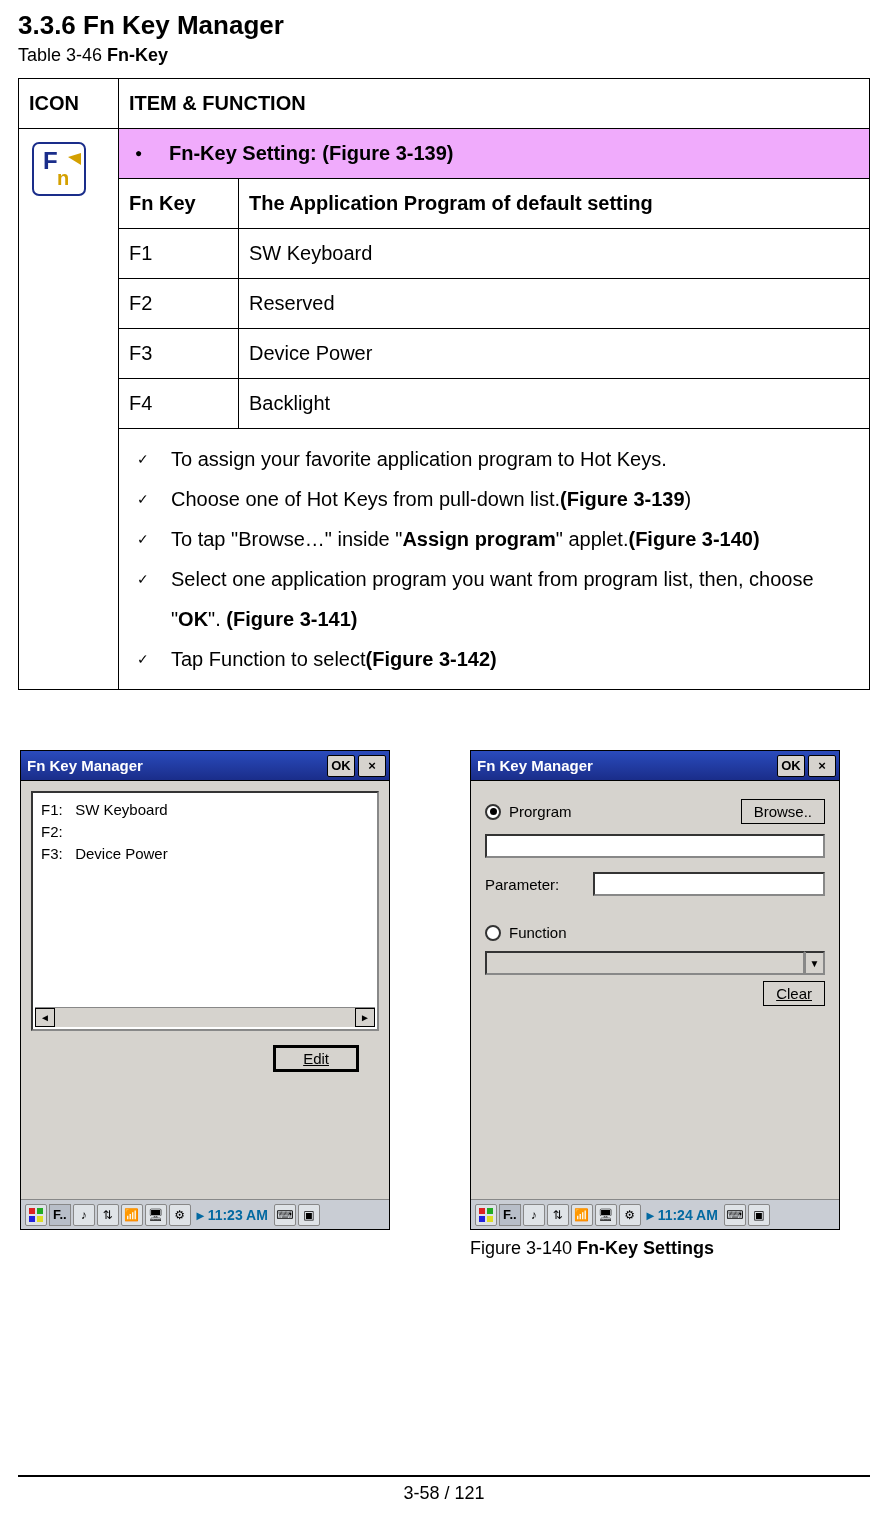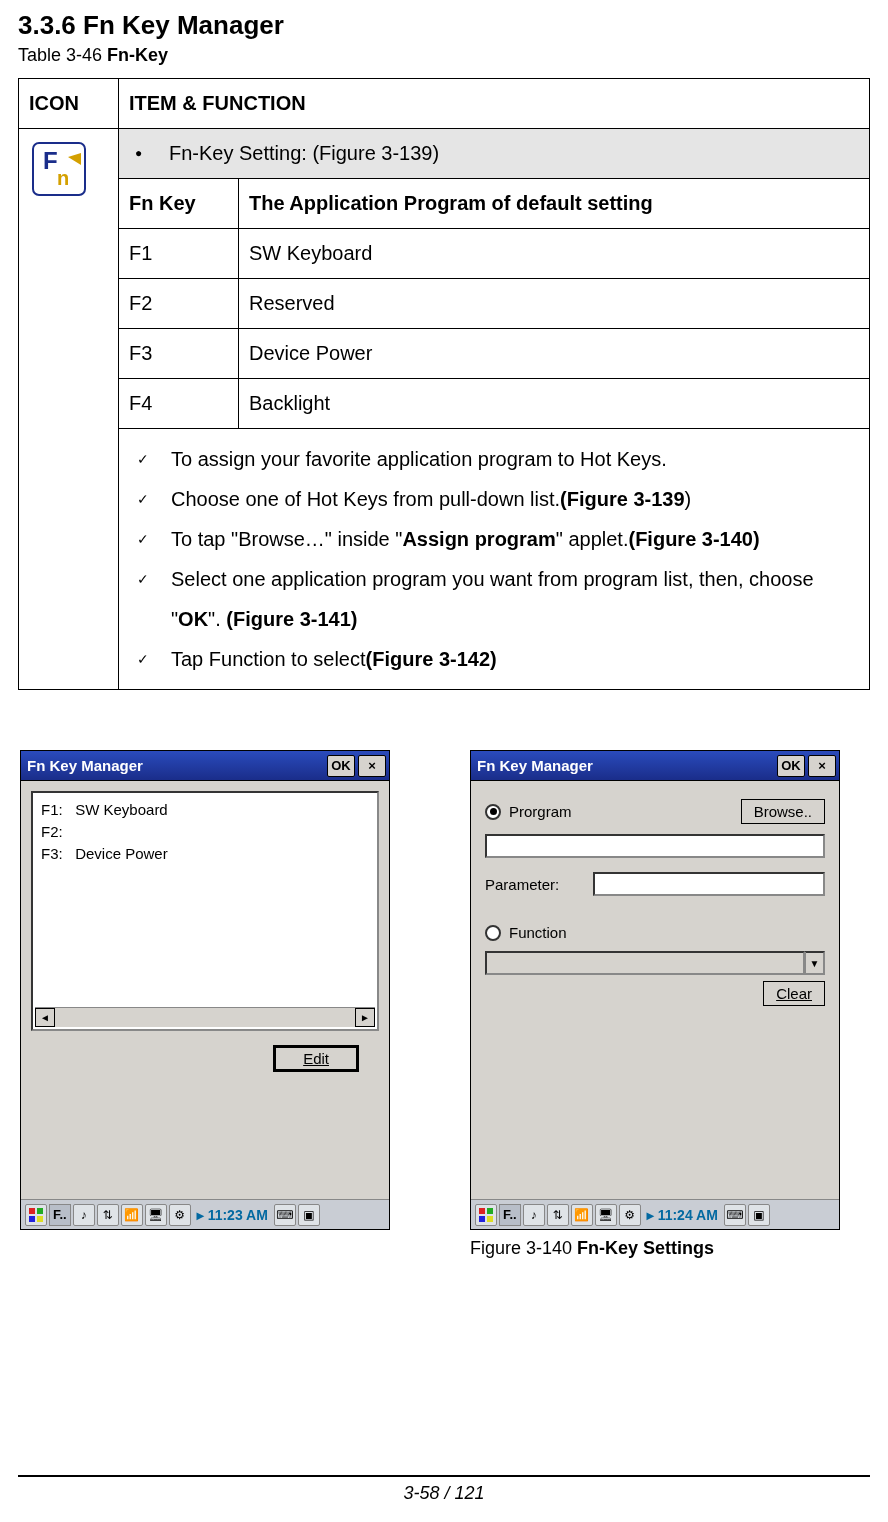--- a/index.html
+++ b/index.html
@@ -31,22 +31,22 @@
   table.fnkey td, table.fnkey th {
     border: 1px solid #000;
     padding: 13px 10px;
     vertical-align: top;
     text-align: left;
   }
   table.fnkey th { font-weight: bold; }
   .header-icon { text-align: center; width: 100px; }
   .header-item { text-align: center; }
   .section-row td.shaded {
-    background: #e5e5e5;
-    font-weight: normal;
+    background: #f0abfc;
+    font-weight: bold;
   }
   .bullet-dot::before {
     content: "●";
     font-size: 12px;
     display: inline-block;
     width: 34px;
     text-align: left;
     vertical-align: middle;
     position: relative;
     top: -2px;
@@ -225,21 +225,20 @@
     padding: 0 3px;
     border: 1px solid #888;
     font-weight: bold;
   }
 
   .footer {
     position: absolute;
     left: 0; right: 0; bottom: 18px;
     text-align: center;
     font-size: 18px;
-    font-style: italic;
   }
   .footer-rule {
     border: none;
     border-top: 2px solid #000;
     margin: 0 18px 6px 18px;
   }
 </style>
 </head>
 <body>
 

